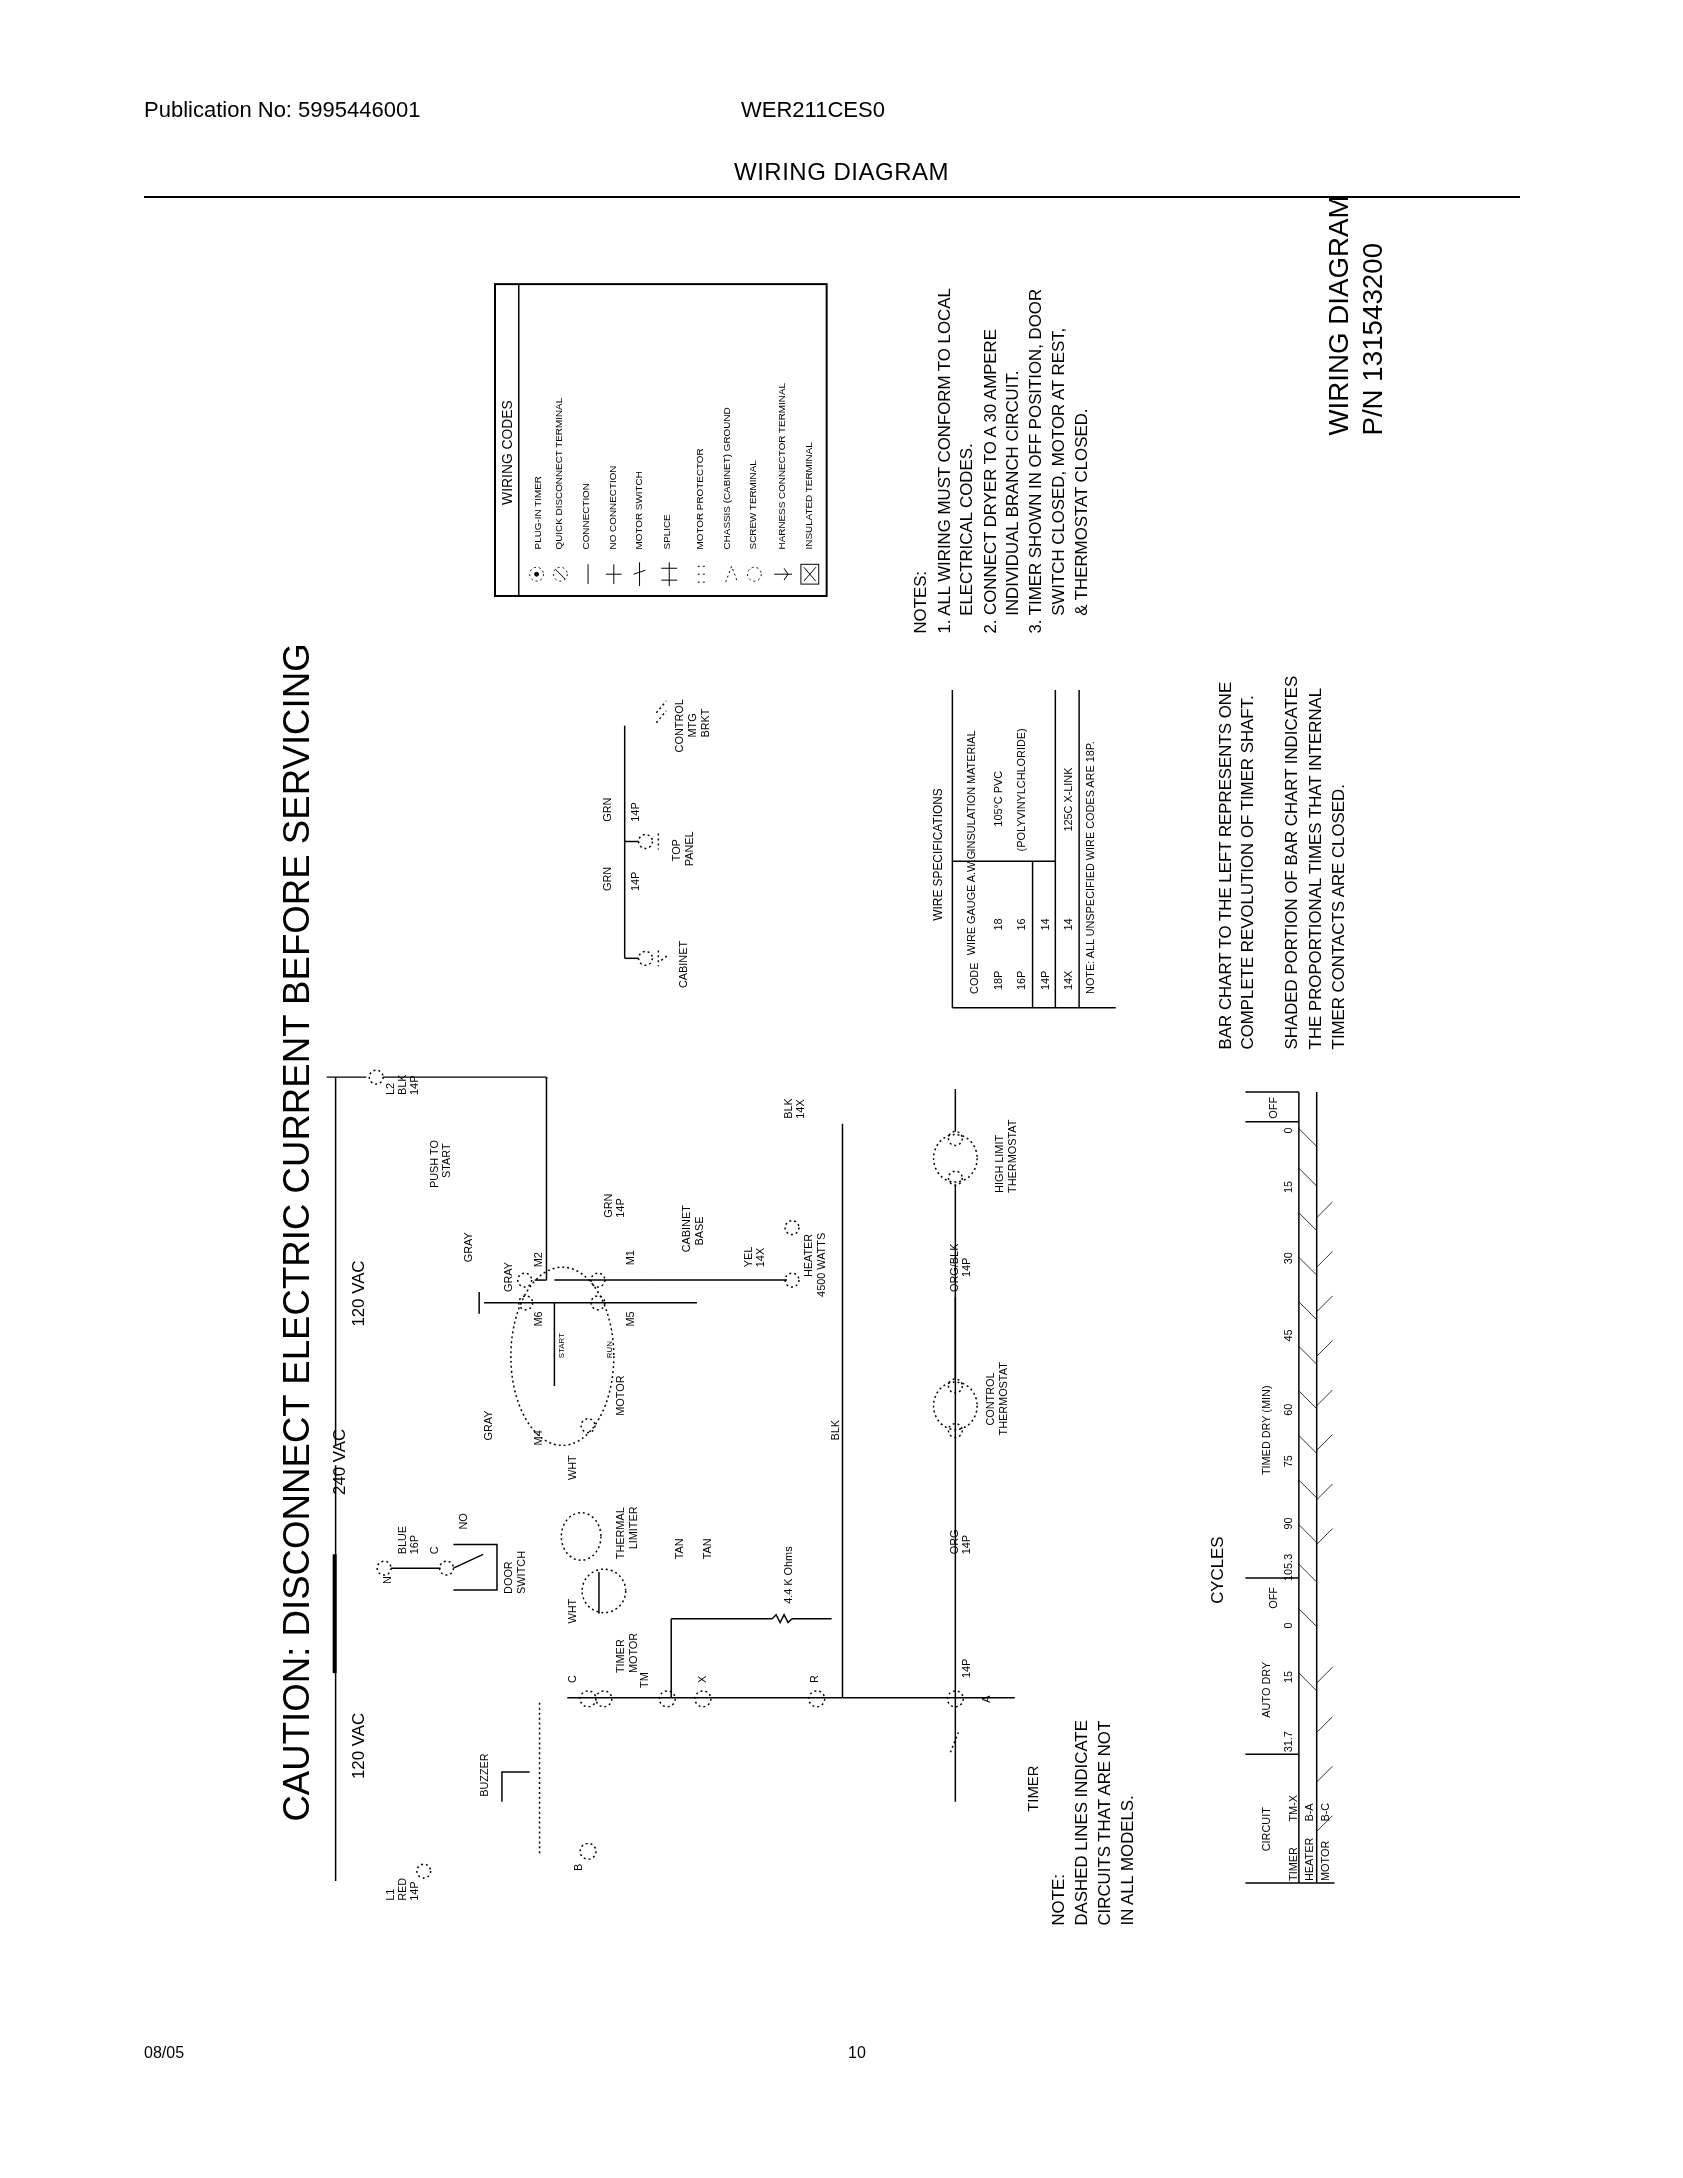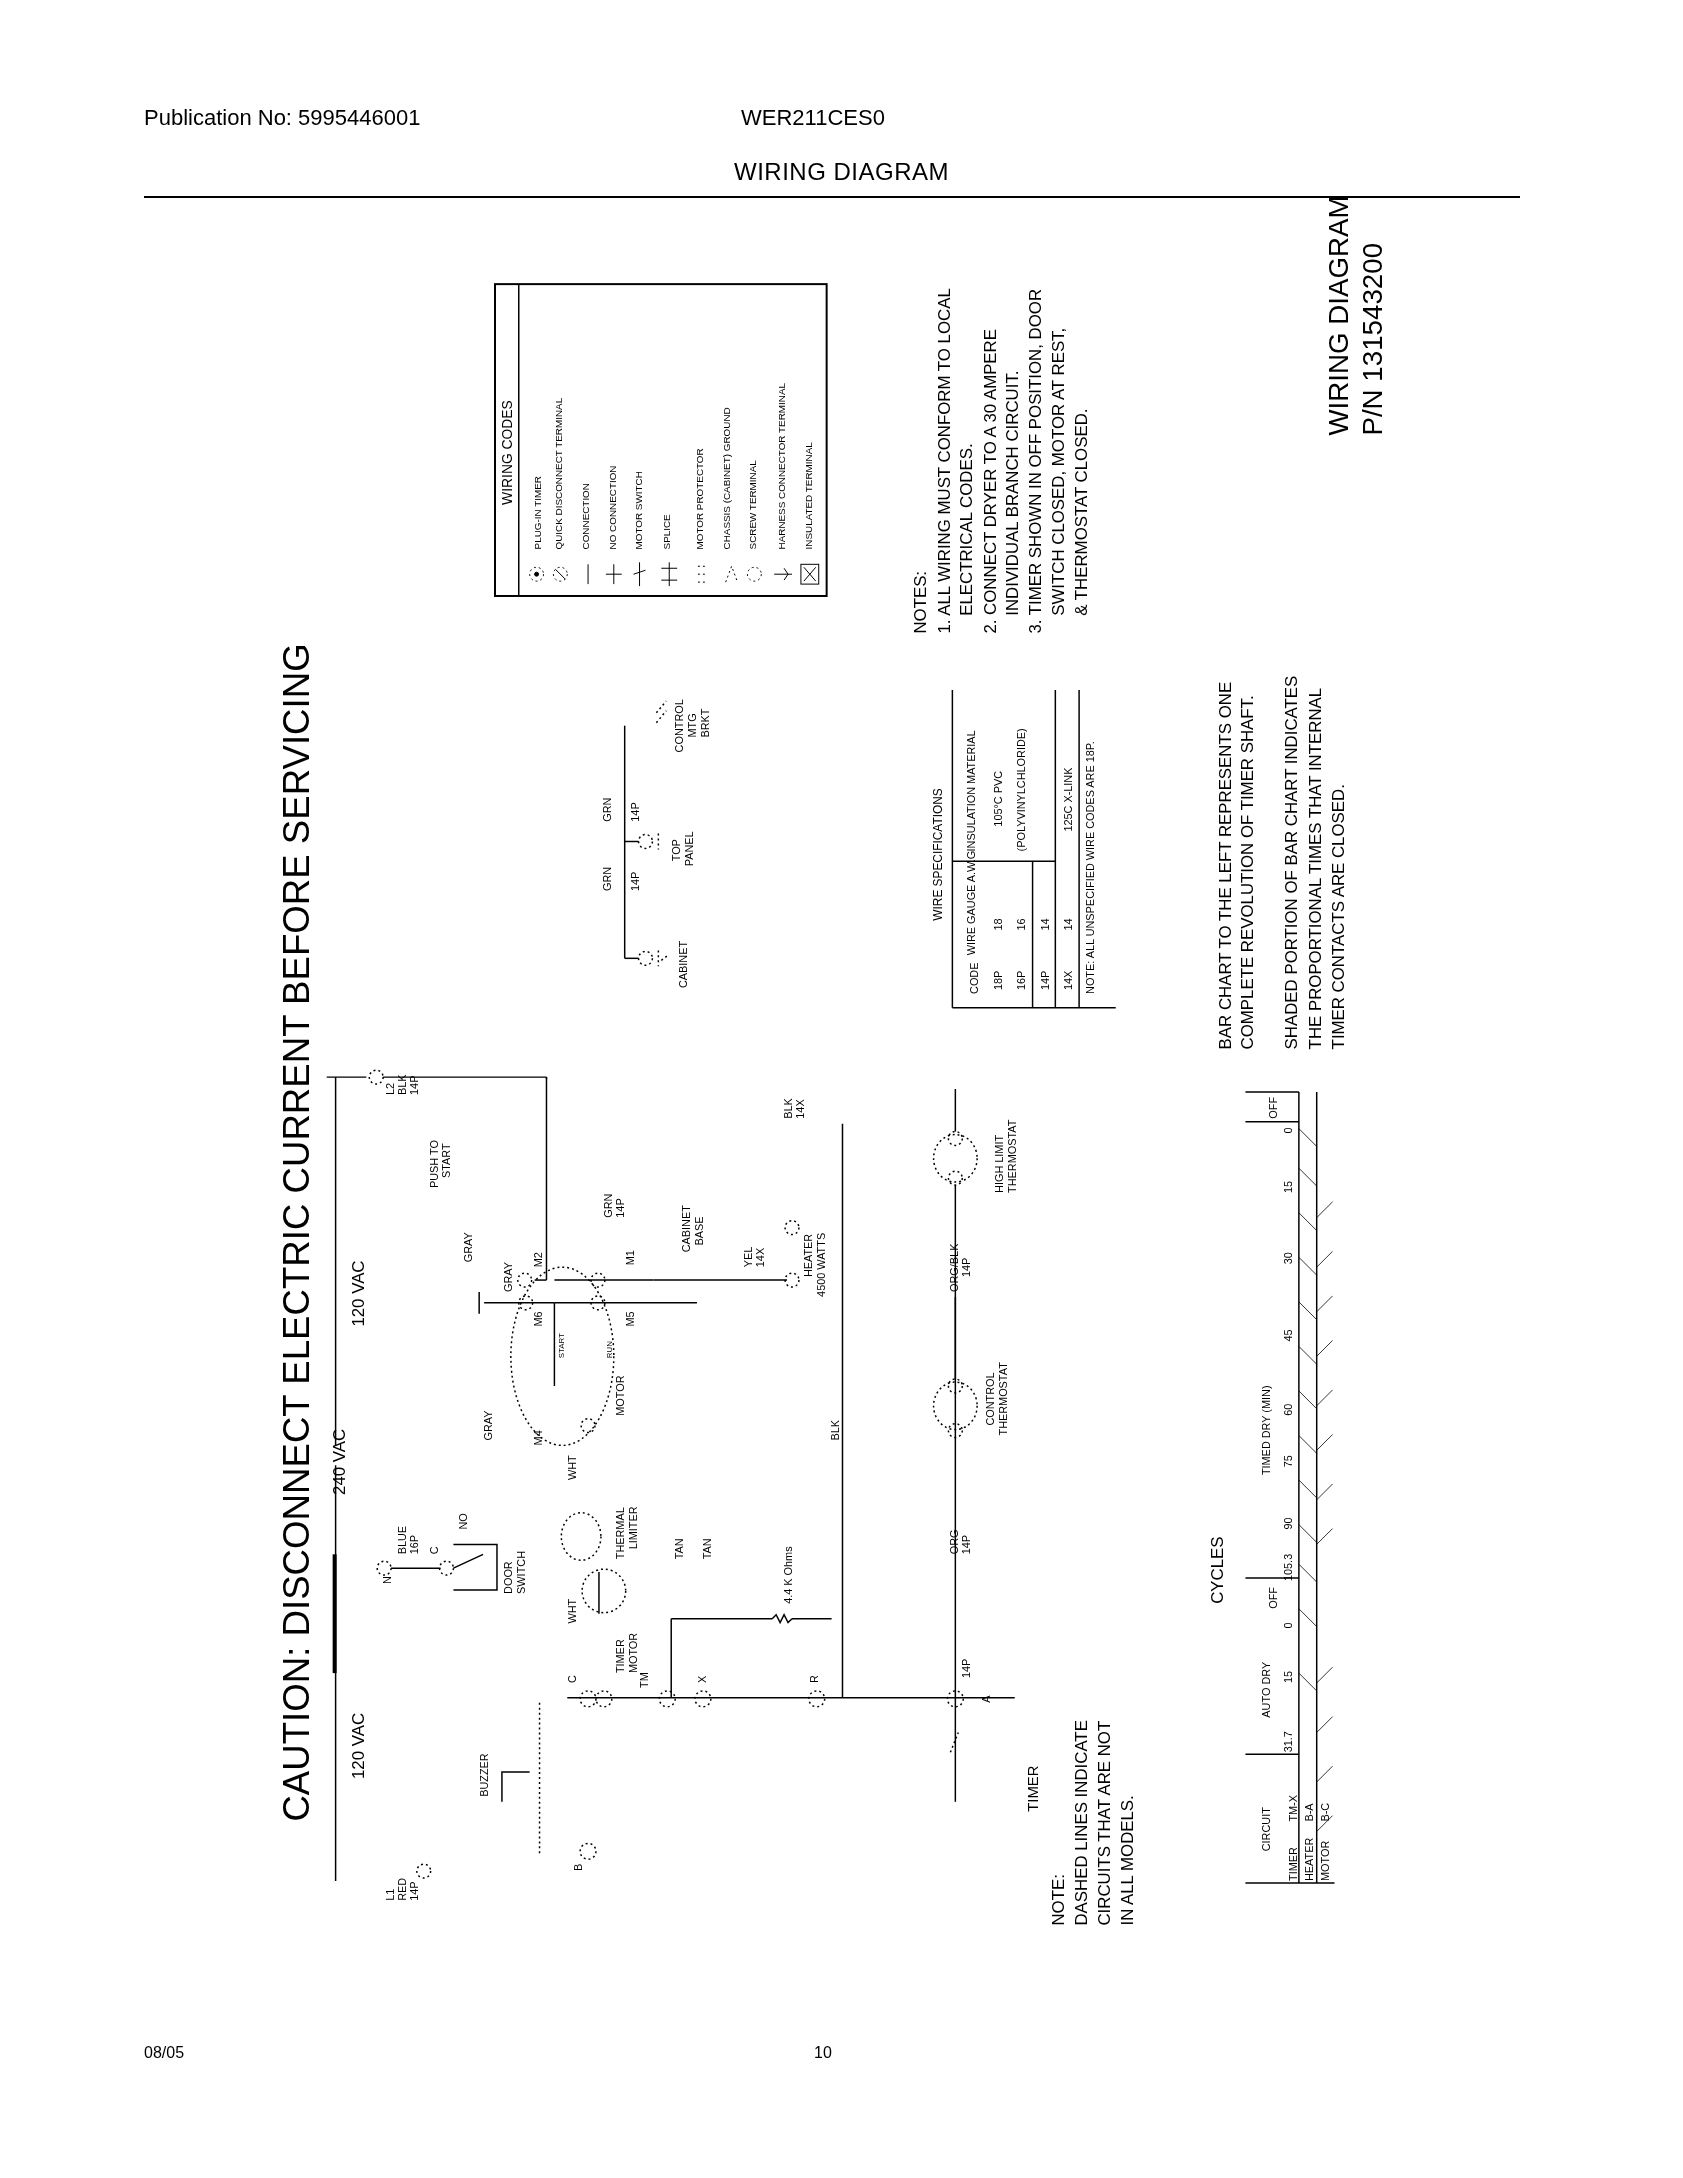--- a/index.html
+++ b/index.html
@@ -1,19 +1,19 @@
 <!DOCTYPE html>
 <html><head>
 <meta charset="utf-8">
 <style>
   html, body { margin:0; padding:0; background:#fff; }
   body { width:1683px; height:2178px; position:relative; overflow:hidden;
          font-family:"Liberation Sans", sans-serif; color:#000; }
   .abs { position:absolute; }
-  .hdr { font-size:22px; top:97px;margin-top:8px; }
+  .hdr { font-size:22px; top:97px; }
   .title { font-size:24px; top:158px; left:0; width:1683px; text-align:center; letter-spacing:0.5px; }
   .rule { top:196px; left:144px; width:1376px; height:2px; background:#000; }
   .foot { font-size:16px; top:2044px; }
   svg text { font-family:"Liberation Sans", sans-serif; fill:#000; }
   .dash { stroke-dasharray:2 3; }
 </style>
 </head>
 <body>
 
 <div class="abs hdr" style="left:144px">Publication No: 5995446001</div>
@@ -314,14 +314,14 @@
 
   <g font-size="17">
     <text transform="translate(1075,1945) rotate(-90)">NOTE:</text>
     <text transform="translate(1098,1945) rotate(-90)">DASHED LINES INDICATE</text>
     <text transform="translate(1121,1945) rotate(-90)">CIRCUITS THAT ARE NOT</text>
     <text transform="translate(1144,1945) rotate(-90)">IN ALL MODELS.</text>
   </g>
 </svg>
 
 <div class="abs foot" style="left:144px">08/05</div>
-<div class="abs foot" style="left:814px">10</div>
+<div class="abs foot" style="left:848px">10</div>
 
 
 </body></html>

